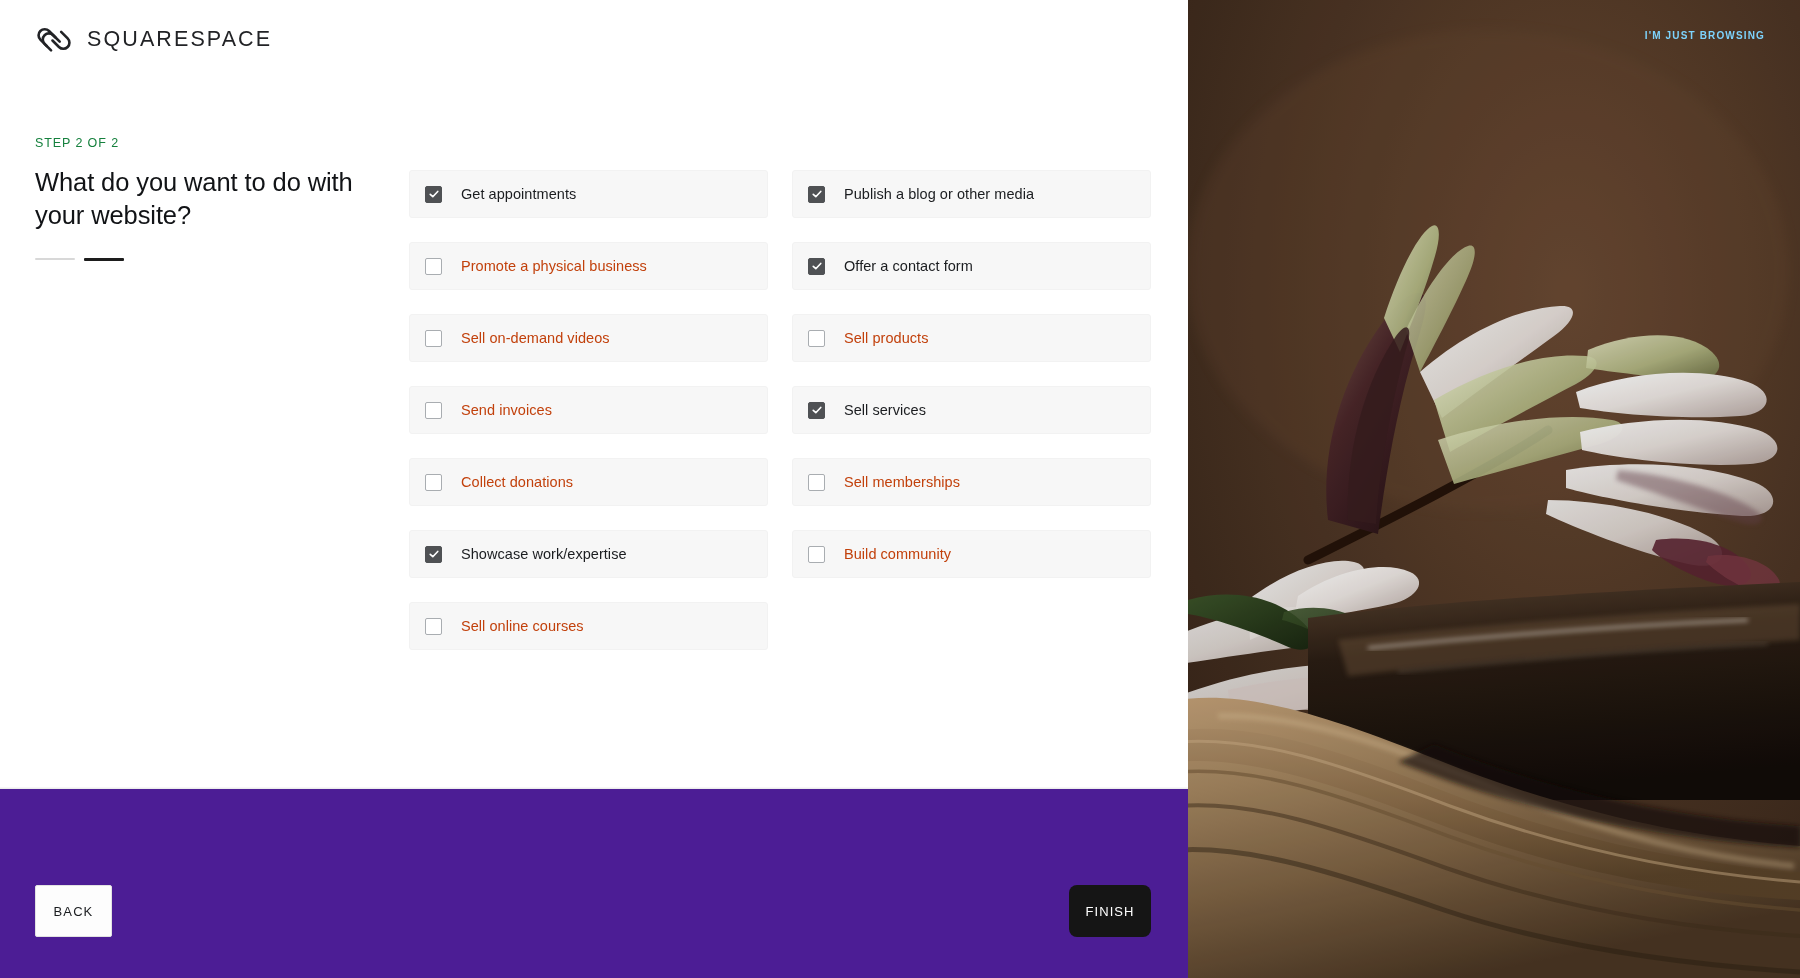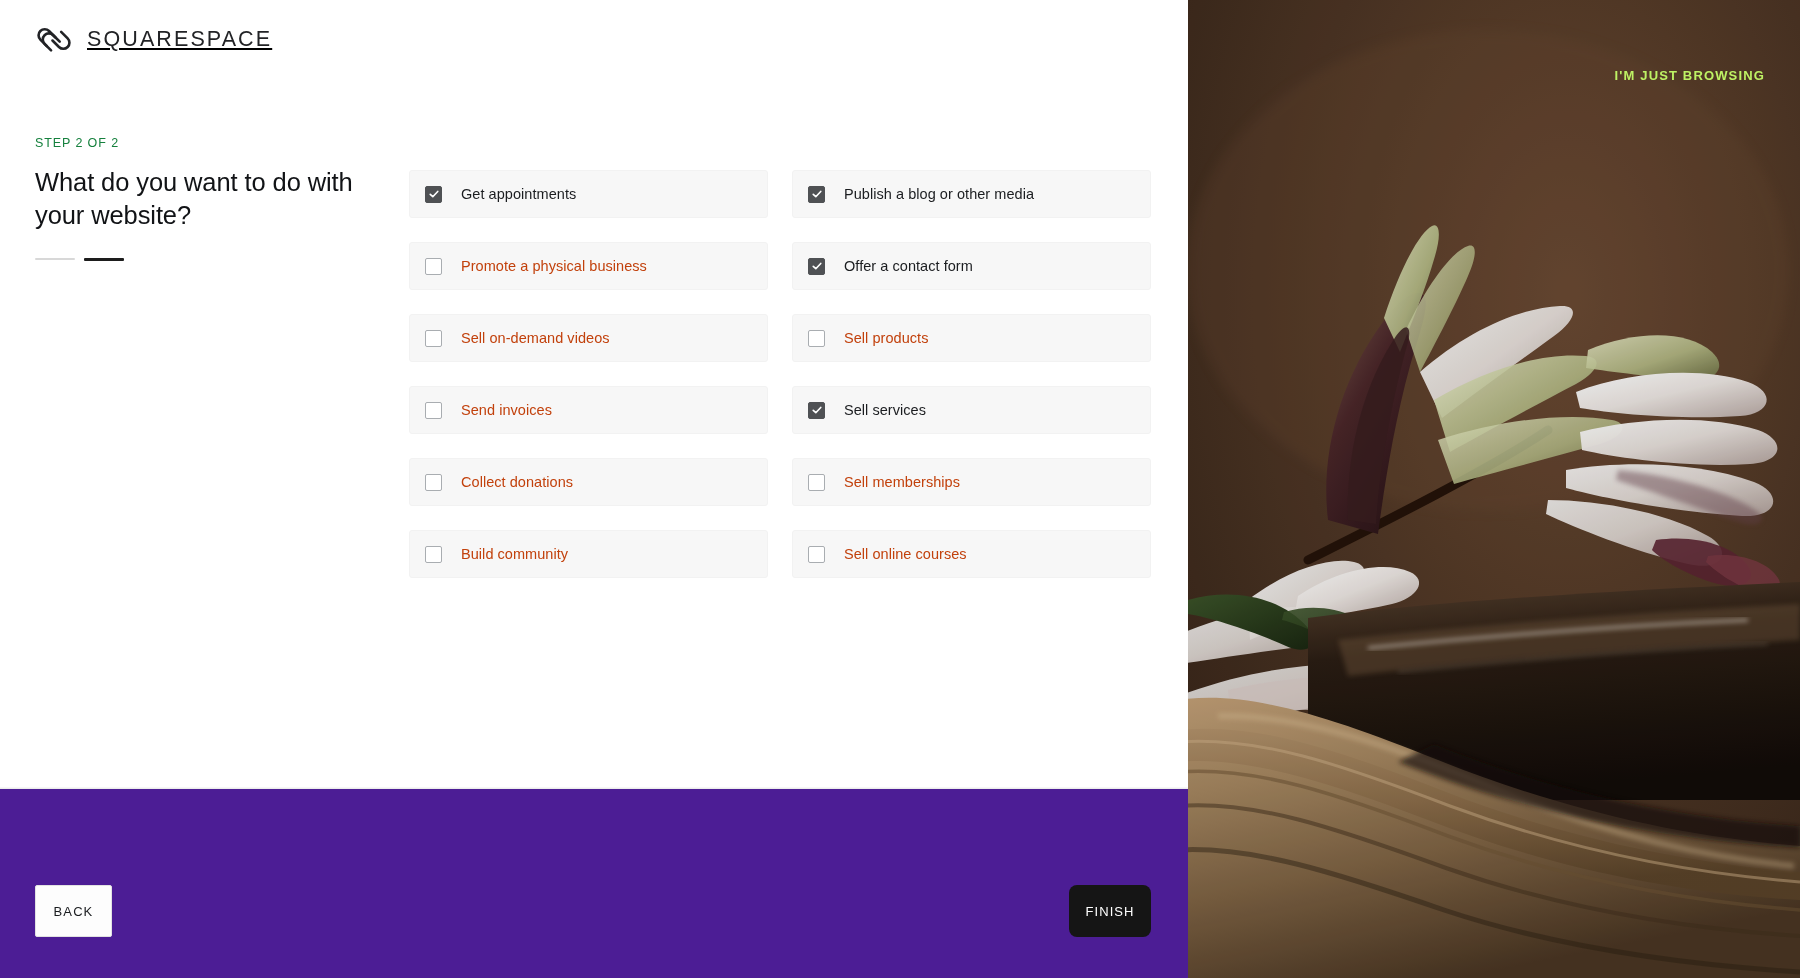--- a/index.html
+++ b/index.html
@@ -18,21 +18,21 @@
   .left-panel {
     position:relative;
     width:1188px; height:978px;
     background:#ffffff;
     flex:0 0 1188px;
   }
 
   
   .logo-wrap {
     position:absolute; left:35px; top:23px;
-    display:flex; align-items:center; gap:14px;text-decoration:underline;
+    display:flex; align-items:center; gap:14px;
   }
   .logo-mark { width:38px; height:32px; display:block; }
   .logo-word {
     font-size:21.5px;
     letter-spacing:2.1px;
     font-weight:400;
     color:#222326;
   }
 
   
@@ -151,29 +151,28 @@
     width:612px; height:978px;
     flex:0 0 612px;
     overflow:hidden;
     background:#3d2a1e;
   }
   .photo-svg { position:absolute; inset:0; width:612px; height:978px; display:block; }
 
   .browsing-link {
     position:absolute;
     right:35px; top:30px;
-    font-size:13px;
+    font-size:10px;
     letter-spacing:1.15px;
     font-weight:bold;
-    color:#bef264;
+    color:#7dd3fc;
     text-decoration:none;
     cursor:pointer;
     z-index:5;
     text-transform:uppercase;
-    margin-top:38px;
   }
 </style>
 </head>
 <body>
 
 <div class="app">
 
   <div class="left-panel">
 
     <div class="logo-wrap">
@@ -245,20 +244,28 @@
           </span>
           <span class="option-label">Sell services</span>
         </div>
         <div class="option unchecked">
           <span class="checkbox off"></span>
           <span class="option-label">Collect donations</span>
         </div>
         <div class="option unchecked">
           <span class="checkbox off"></span>
           <span class="option-label">Sell memberships</span>
+        </div>
+        <div class="option checked">
+          <span class="checkbox on">
+            <svg viewBox="0 0 16 16" width="12" height="12" fill="none" stroke="#ffffff" stroke-width="2.2" stroke-linecap="round" stroke-linejoin="round">
+              <path d="M3 8.4 L6.4 11.6 L13 4.6"></path>
+            </svg>
+          </span>
+          <span class="option-label">Showcase work/expertise</span>
         </div>
         <div class="option unchecked">
           <span class="checkbox off"></span>
           <span class="option-label">Build community</span>
         </div>
         <div class="option unchecked">
           <span class="checkbox off"></span>
           <span class="option-label">Sell online courses</span>
         </div>
       </div>

